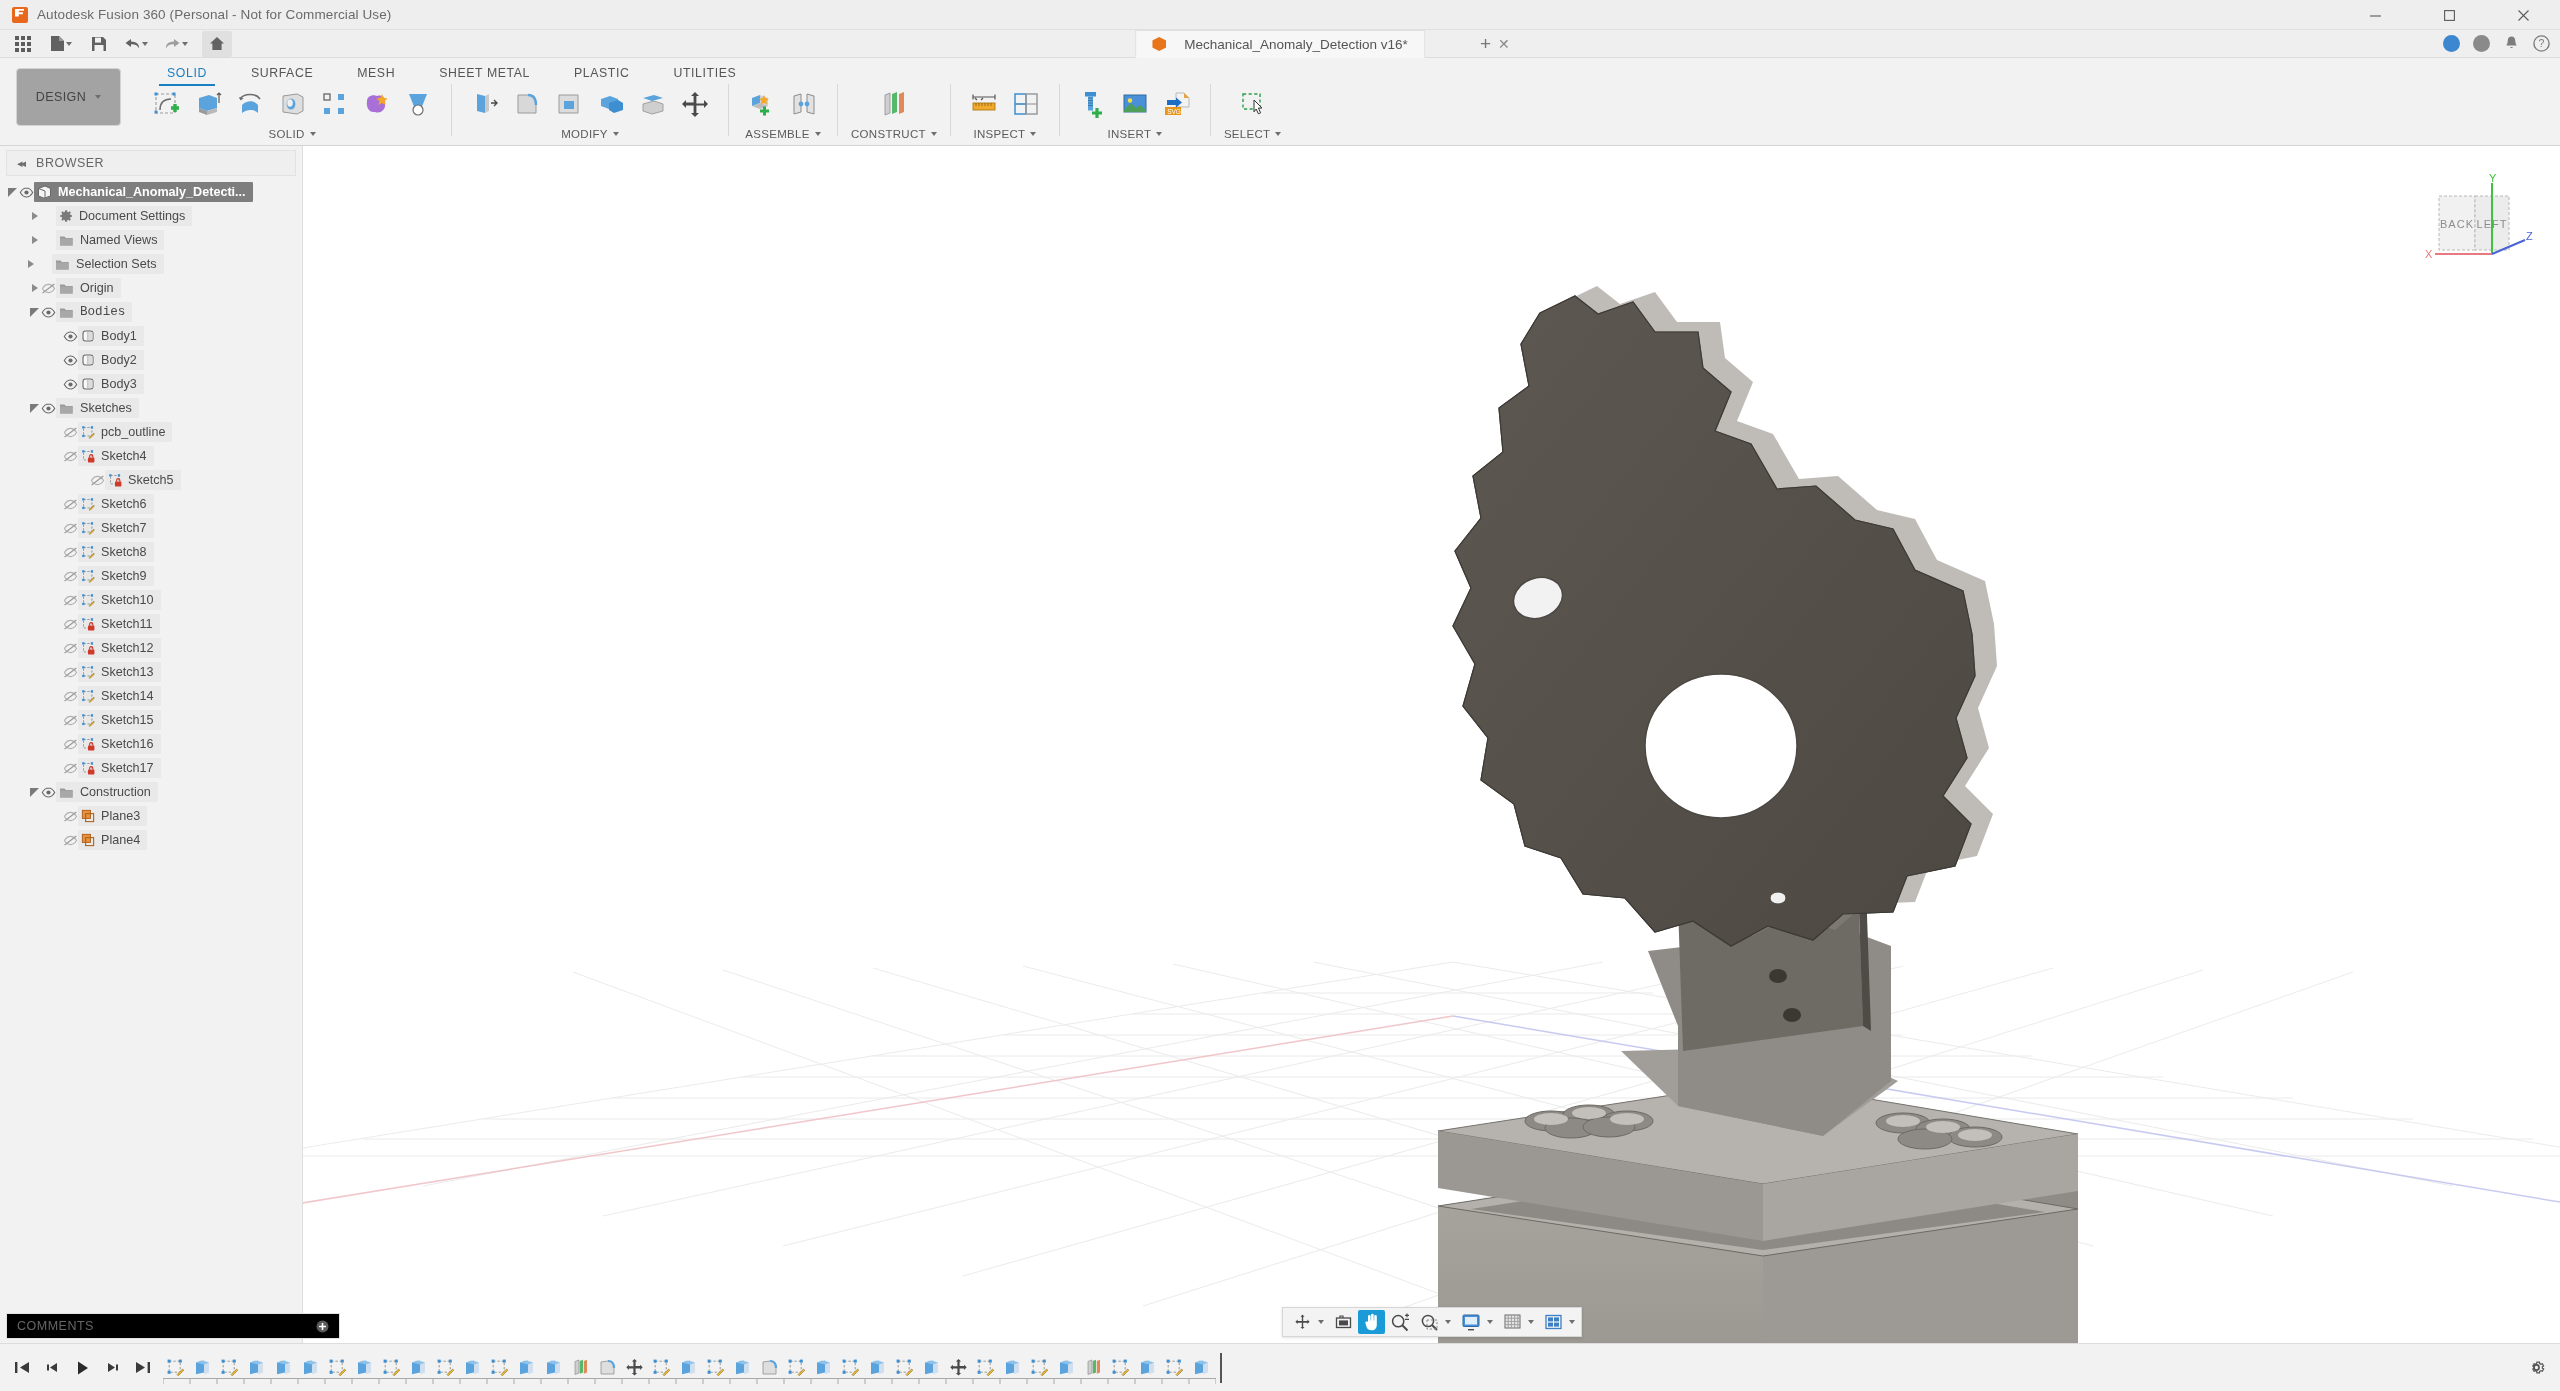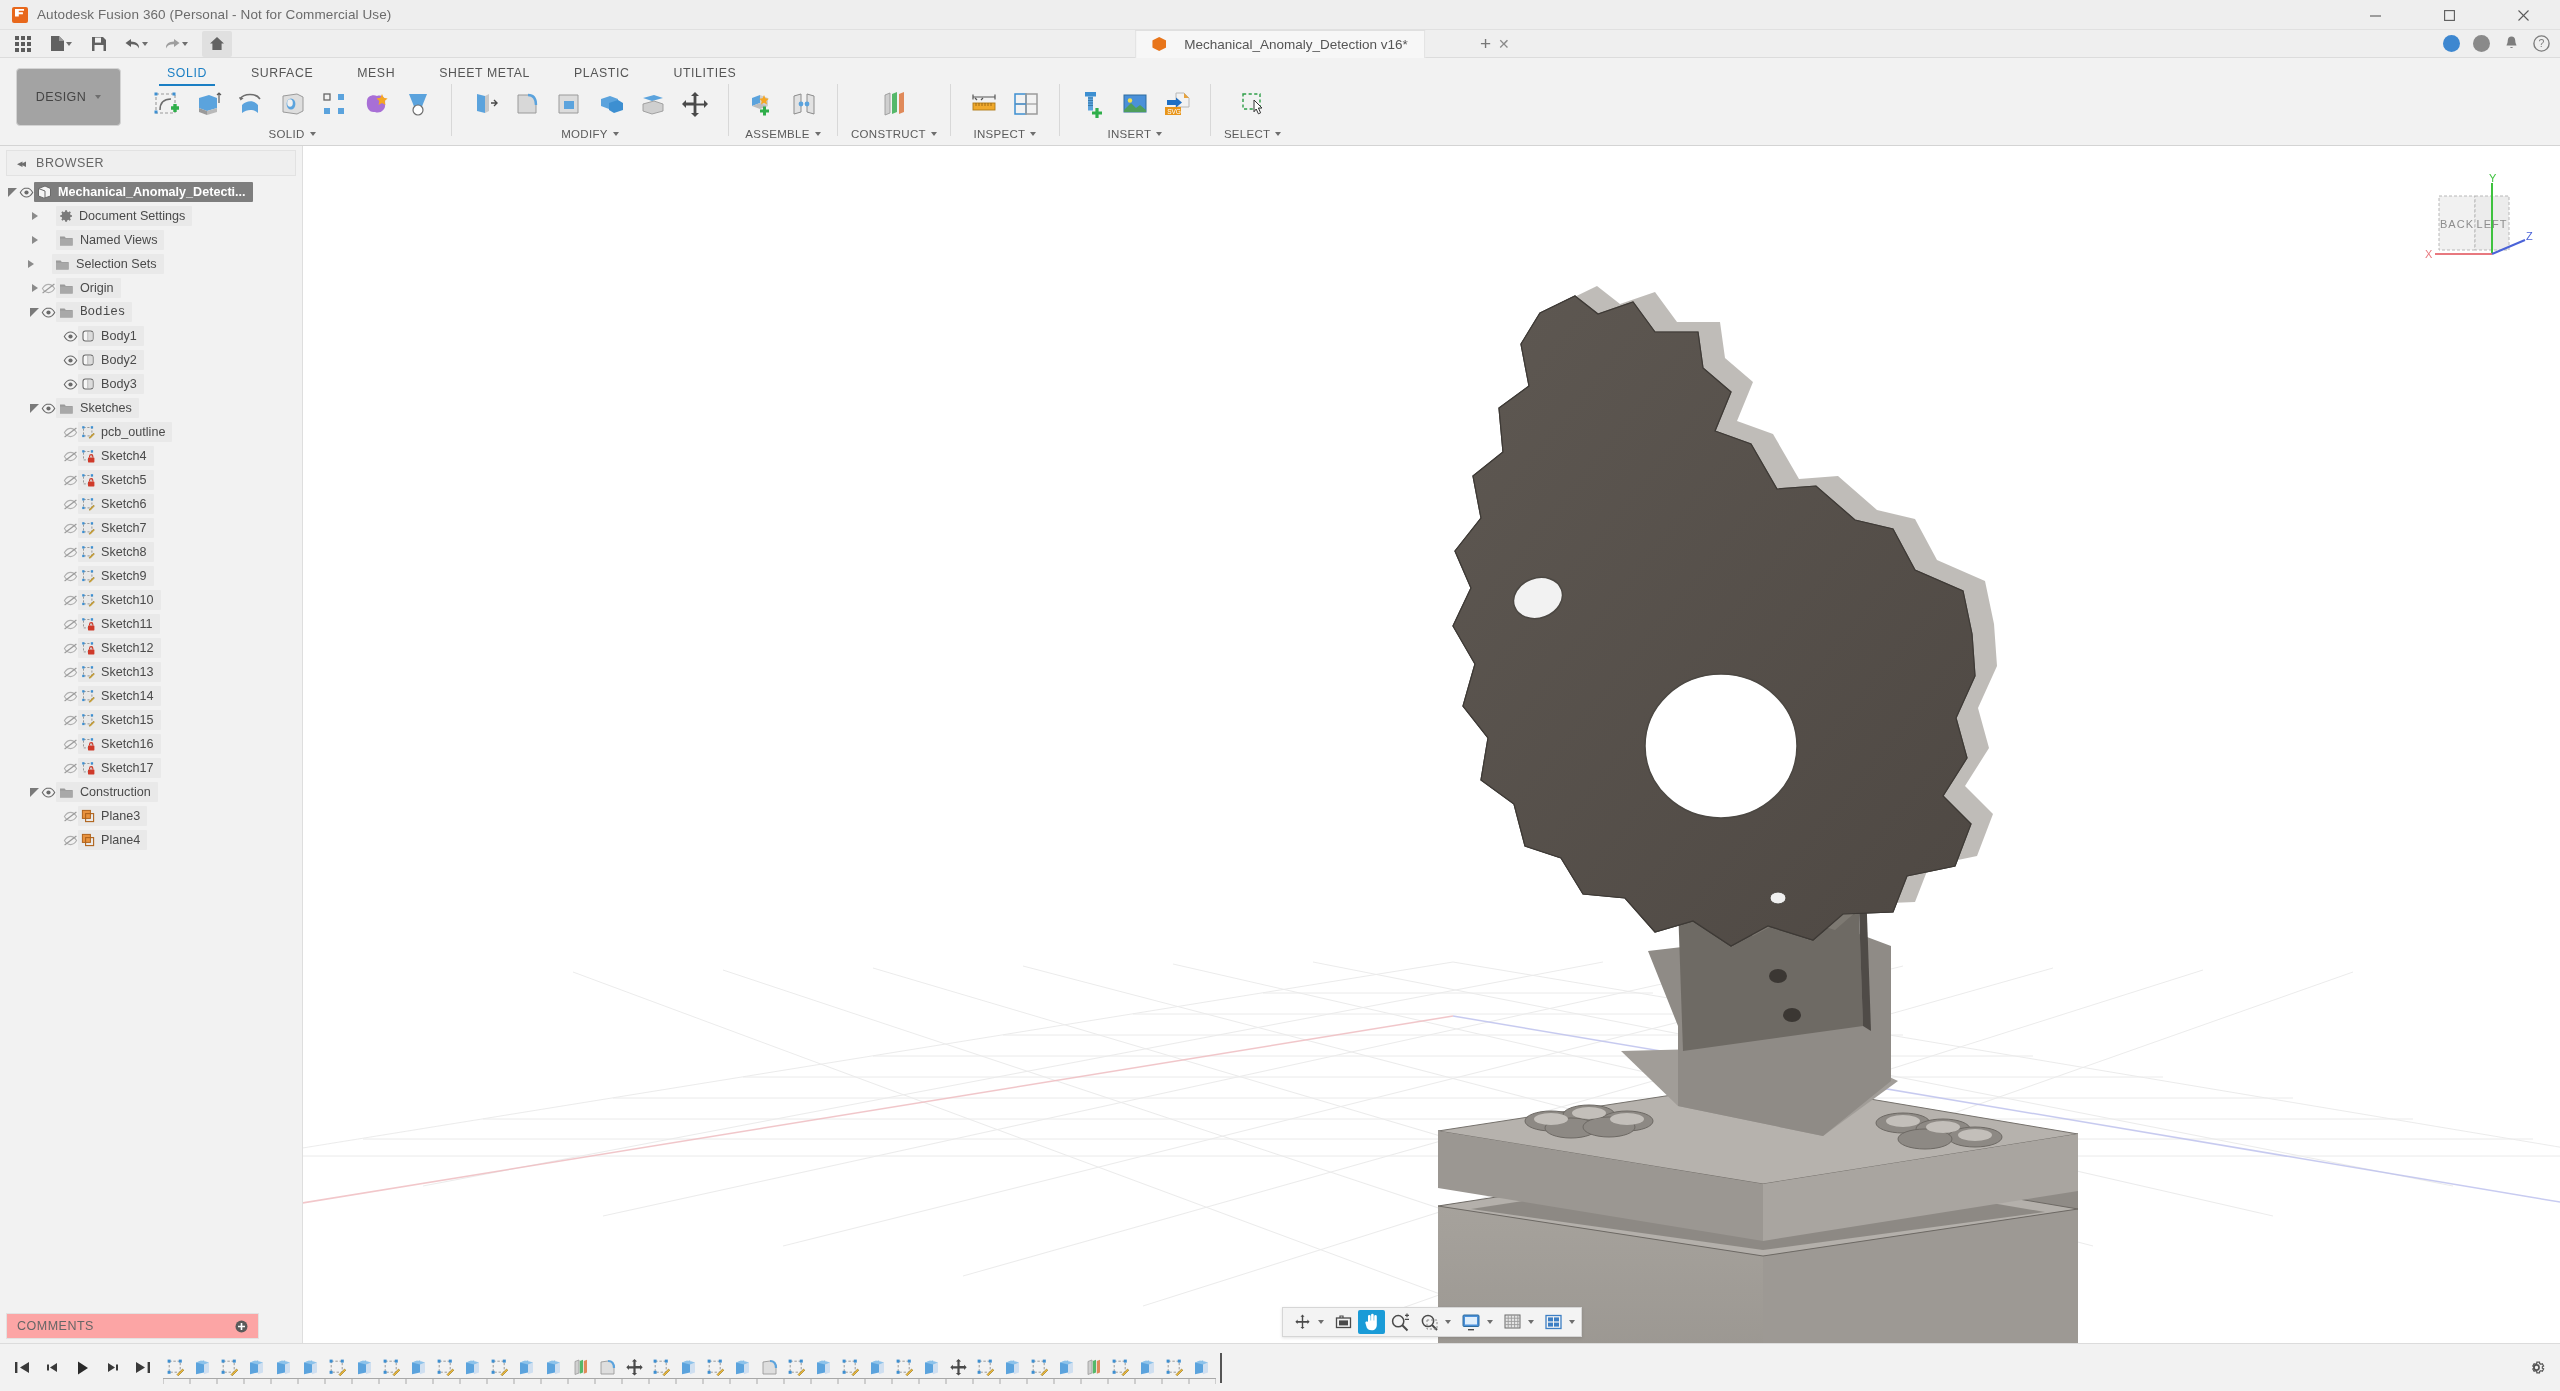--- a/index.html
+++ b/index.html
@@ -90,21 +90,21 @@
   .canvas{flex:1;background:#ffffff;position:relative;overflow:hidden;}
   .vcube{position:absolute;right:22px;top:22px;width:125px;height:110px;}
   .navbar{
     position:absolute;left:50%;transform:translateX(-50%);bottom:6px;
     height:30px;background:#f3f3f3;border:1px solid #d6d6d6;display:flex;align-items:center;
     padding:0 6px;gap:1px;box-shadow:0 1px 3px rgba(0,0,0,.12);
   }
   .nav-ic{height:24px;display:flex;align-items:center;justify-content:center;padding:0 4px;border-radius:2px;}
   .nav-ic.on{background:#1a9bd7;}
   .comments{
-    position:absolute;left:6px;bottom:4px;width:253px;height:26px;background:#fca5a5;
+    position:absolute;left:6px;bottom:4px;width:334px;height:26px;background:#000000;
     border:1px solid #e2e2e2;display:flex;align-items:center;justify-content:space-between;
     padding:0 10px;font-size:12.5px;color:#666;letter-spacing:.5px;z-index:5;
   }
   
   .timeline{height:48px;background:#f2f2f2;border-top:1px solid #dcdcdc;display:flex;align-items:center;padding:0 8px;position:relative;}
   .tl-playback{display:flex;align-items:center;gap:13px;padding:0 12px 0 6px;}
   .tl-items{display:flex;align-items:center;gap:2px;position:relative;}
   .tl-item{width:25px;height:26px;display:flex;align-items:center;justify-content:center;}
   .tl-rule{position:absolute;left:0;right:0;bottom:-4px;height:7px;}
   .tl-marker{width:2px;height:30px;background:#555;margin-left:6px;}
@@ -668,21 +668,21 @@
                 <path d="M2.5 2.5h8.4v8.4H2.5z" fill="none" stroke="#9a9a9a" stroke-width="1" stroke-dasharray="2.2 1.6"></path>
                 <rect x="1.2" y="1.2" width="2.3" height="2.3" fill="#3d8fd1"></rect>
                 <rect x="9.8" y="1.2" width="2.3" height="2.3" fill="#3d8fd1"></rect>
                 <rect x="7" y="8.4" width="6.4" height="5" rx=".6" fill="#cf3a2a"></rect>
                 <path d="M8.6 8.4V7.2a1.6 1.6 0 0 1 3.2 0v1.2" fill="none" stroke="#cf3a2a" stroke-width="1.2"></path>
               </svg>
             </span>
             <span>Sketch4</span>
           </span>
         </div>
-        <div class="node" style="padding-left: 50px;">
+        <div class="node" style="padding-left: 77px;">
           <span class="arrow"></span>
           <span class="eye">
             <svg width="15" height="11" viewBox="0 0 15 11">
               <path d="M7.5 1.4C4 1.4 1.4 5.5 1.4 5.5S4 9.6 7.5 9.6s6.1-4.1 6.1-4.1S11 1.4 7.5 1.4z" fill="none" stroke="#b0b0b0" stroke-width="1.1"></path>
               <line x1="1.6" y1="10" x2="13.4" y2="1" stroke="#9a9a9a" stroke-width="1.2"></line>
             </svg>
           </span>
           <span class="row">
             <span>
               <svg width="14" height="14" viewBox="0 0 14 14">

